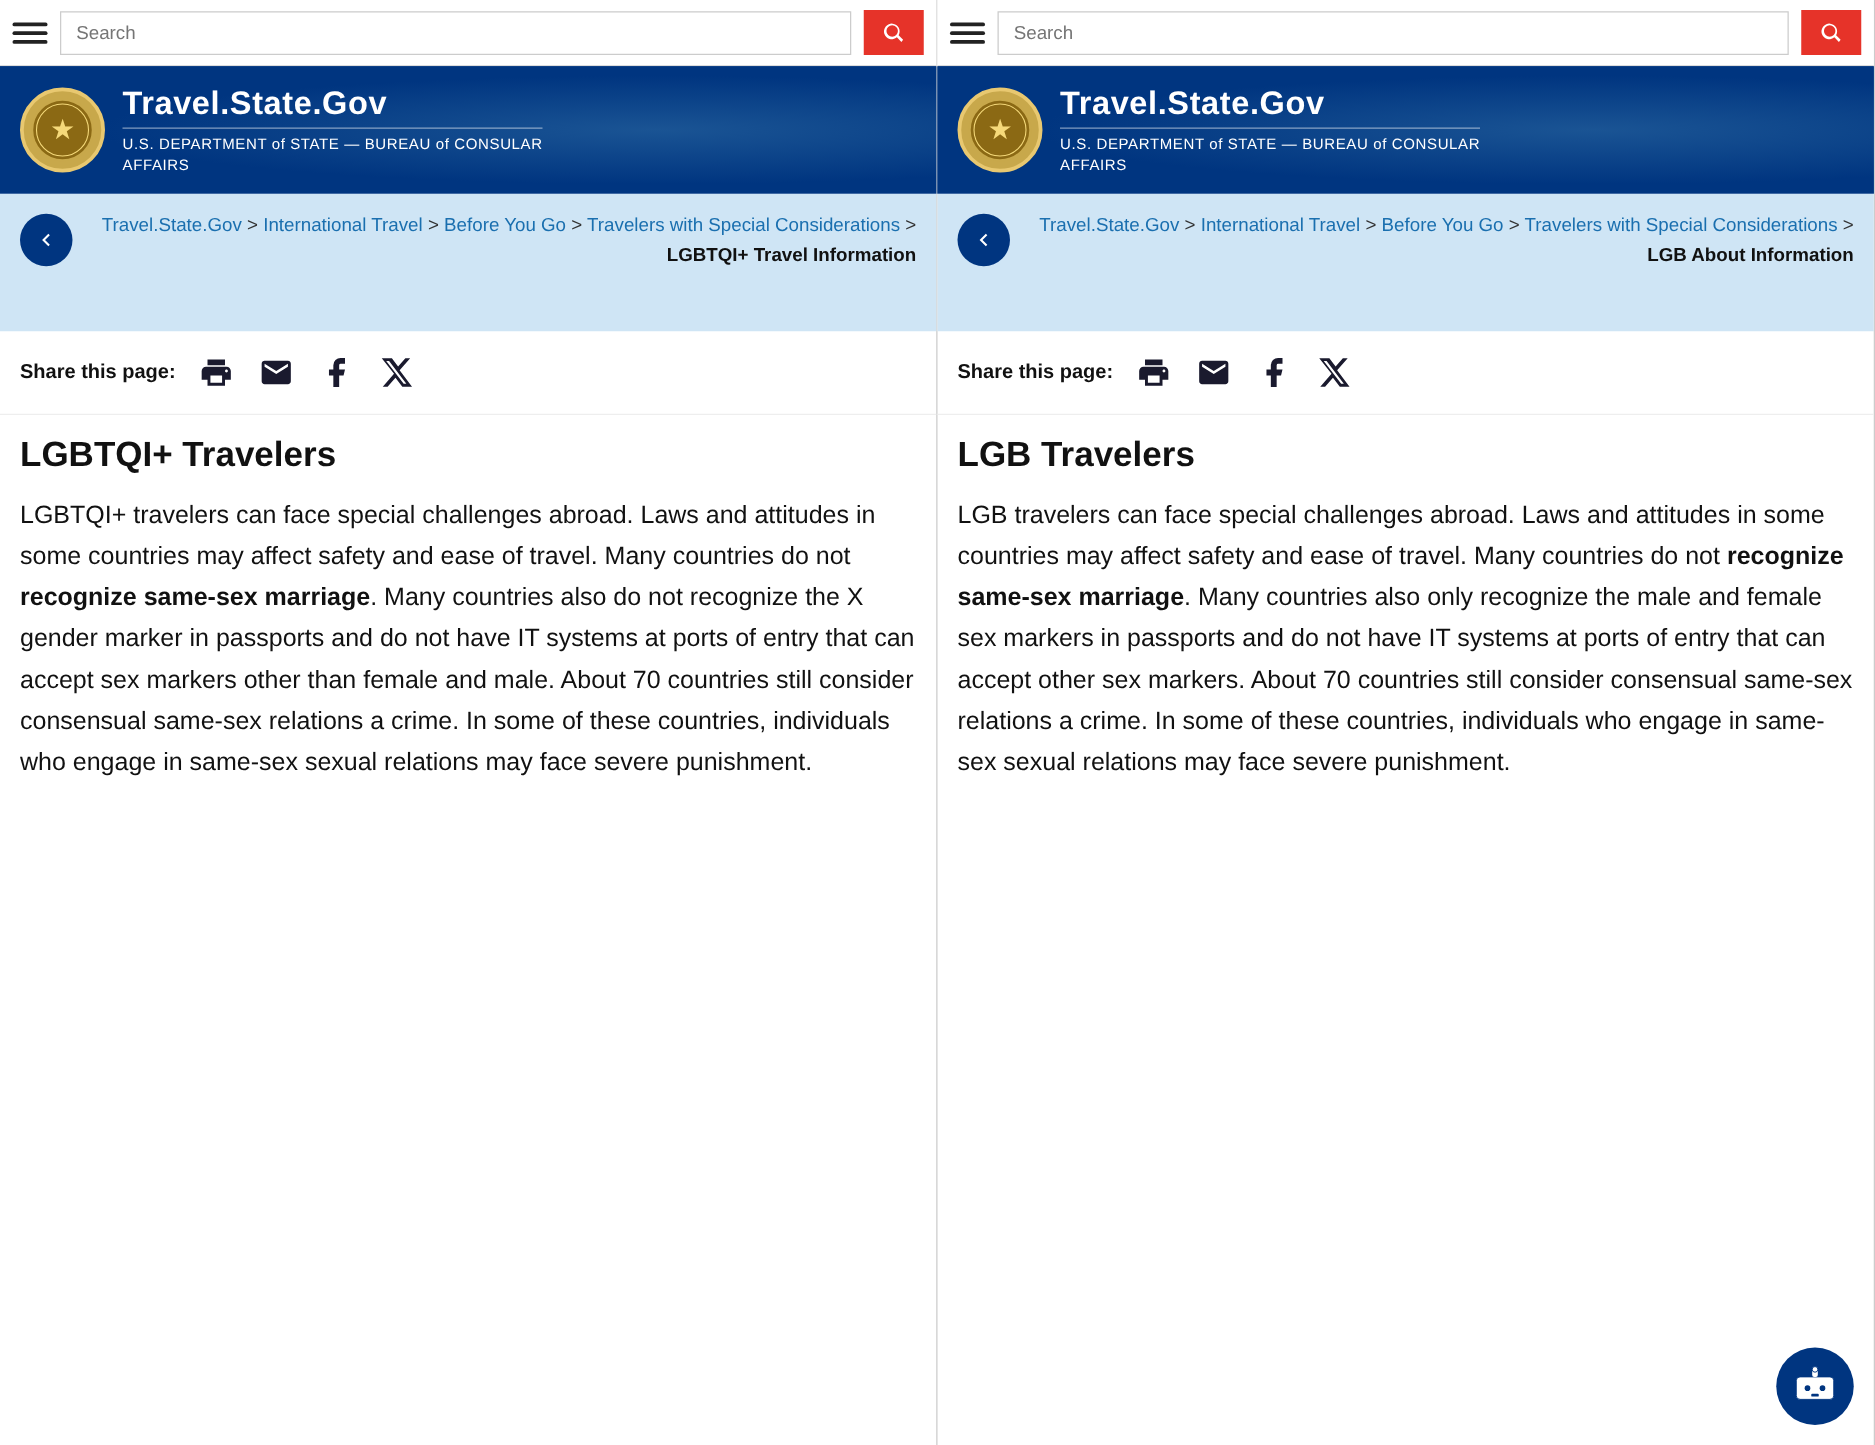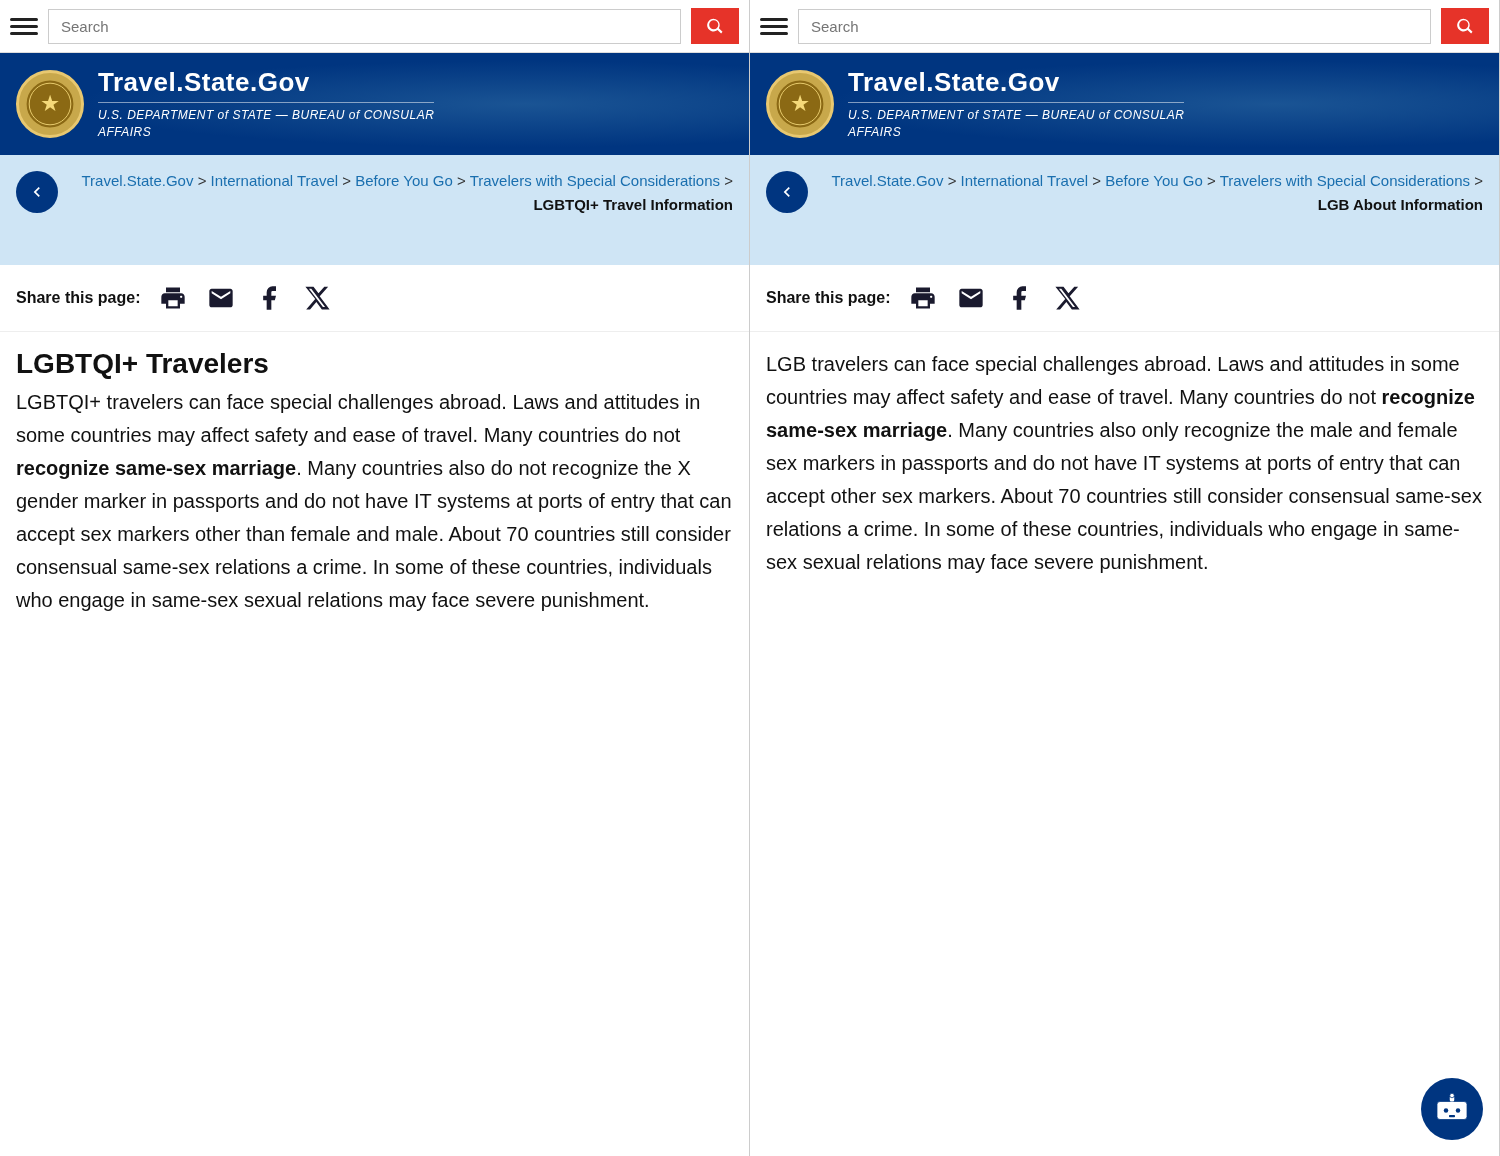--- a/index.html
+++ b/index.html
@@ -94,21 +94,20 @@
       font-weight: bold;
       letter-spacing: 0.5px;
       border-bottom: 1px solid rgba(255,255,255,0.5);
       padding-bottom: 4px;
       margin-bottom: 4px;
     }
     .site-subtitle {
       font-size: 12px;
       letter-spacing: 0.5px;
       line-height: 1.4;
-      font-style: italic;
     }
 
     
     .breadcrumb-area {
       background: #cfe5f5;
       padding: 14px 16px 14px 16px;
       display: flex;
       align-items: flex-start;
       gap: 12px;
       min-height: 110px;
@@ -180,21 +179,21 @@
 
     
     .content-area {
       padding: 16px 16px 24px;
       flex: 1;
     }
     .page-heading {
       font-size: 28px;
       font-weight: bold;
       color: #111;
-      margin-bottom: 6px;
+      margin-bottom: 16px;
     }
     .page-body {
       font-size: 20px;
       line-height: 1.65;
       color: #111;
     }
     .robot-bubble {
       position: absolute;
       bottom: 10px;
       right: 10px;
@@ -375,20 +374,21 @@
       </div>
       <div class="share-icon">
         <svg viewBox="0 0 24 24">
             <path d="M18.244 2.25h3.308l-7.227 8.26 8.502 11.24H16.17l-4.714-6.231-5.401 6.231H2.748l7.73-8.835L2.062 2.25h6.945l4.266 5.638L18.244 2.25zm-1.16 17.52h1.833L7.084 4.126H5.117L17.084 19.77z"></path>
           </svg>
       </div>
     </div>
   </div>
 
   <div class="content-area">
+    <h2 class="page-heading">LGB Travelers</h2>
     <div class="page-body">
       LGB travelers can face special challenges abroad. Laws and attitudes in some countries may affect safety and ease of travel. Many countries do not <strong>recognize same-sex marriage</strong>. Many countries also only recognize the male and female sex markers in passports and do not have IT systems at ports of entry that can accept other sex markers. About 70 countries still consider consensual same-sex relations a crime. In some of these countries, individuals who engage in same-sex sexual relations may face severe punishment.
     </div>
   </div>
 
   <div class="robot-bubble" style="position:absolute; bottom:16px; right:16px; width:62px; height:62px; background:#003580; border-radius:50%; display:flex; align-items:center; justify-content:center;">
     <svg viewBox="0 0 24 24" width="36" height="36" fill="white">
       <rect x="2" y="7" width="20" height="12" rx="2" fill="white"></rect>
       <rect x="2" y="7" width="20" height="12" rx="2" fill="none" stroke="#003580" stroke-width="0.5"></rect>
       <circle cx="8" cy="13" r="1.5" fill="#003580"></circle>

